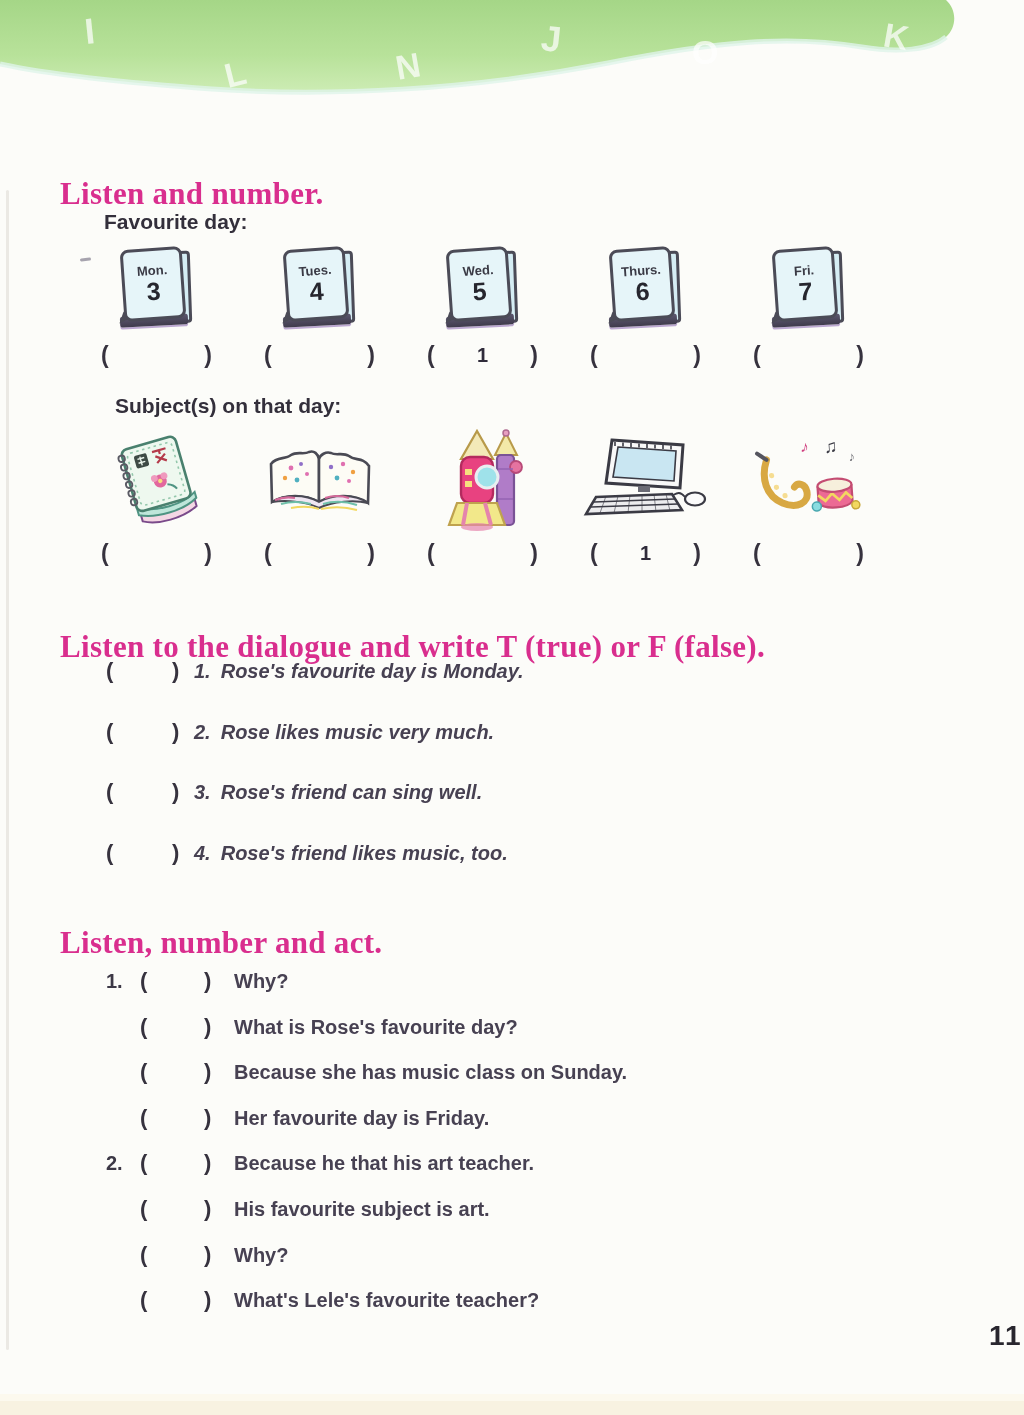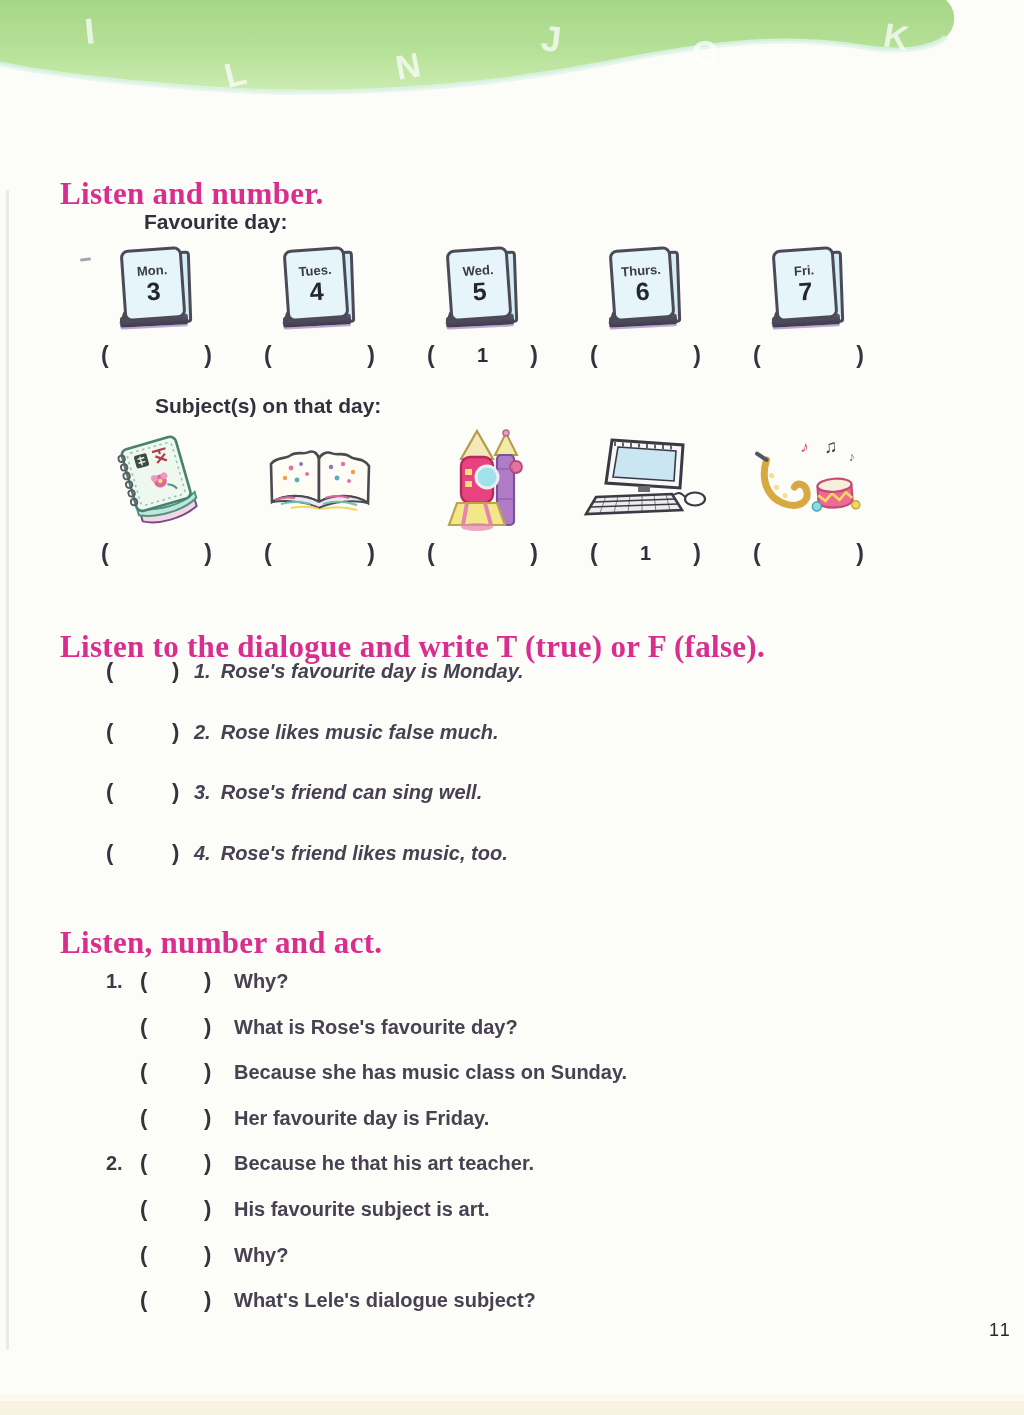--- a/index.html
+++ b/index.html
@@ -11,21 +11,21 @@
   .band{position:absolute;top:0;left:0;display:block;}
   .band text{font-family:"Liberation Sans",sans-serif;font-weight:700;fill:#ffffff;opacity:.72;}
   
   .h1{
     position:absolute;font-family:"Liberation Serif",serif;font-weight:600;
     font-size:31px;color:#d92e8e;letter-spacing:.3px;white-space:nowrap;margin-top:32px;
   }
   #h1-listen-number{left:60px;top:144px;}
   #h1-dialogue{left:60px;top:597px;}
   #h1-act{left:60px;top:893px;}
-  .sub-label{position:absolute;font-size:21px;font-weight:700;color:#332f3b;white-space:nowrap;margin-left:40px;}
+  .sub-label{position:absolute;font-size:21px;font-weight:700;color:#332f3b;white-space:nowrap;}
   #fav-label{left:104px;top:210px;}
   #subjects-label{left:115px;top:394px;}
 
   
   .icon-row{position:absolute;left:75px;width:815px;display:flex;}
   #cal-row{top:246px;}
   #subj-row{top:424px;}
   .cell{width:163px;display:flex;align-items:center;justify-content:center;}
   #subj-row .cell{height:112px;}
 
@@ -62,21 +62,21 @@
   .tf-text{white-space:nowrap;font-style:italic;}
 
   
   .act-list{position:absolute;left:106px;top:968px;}
   .act-row{display:grid;grid-template-columns:34px 22px 42px 22px auto;height:45.6px;
     font-size:20px;font-weight:600;color:#474152;line-height:26px;}
   .act-row .paren{font-size:22px;color:#36323e;}
   .act-num{color:#3c3846;}
   .act-text{margin-left:8px;white-space:nowrap;}
 
-  .page-number{position:absolute;left:989px;top:1320px;font-size:18px;font-weight:400;
+  .page-number{position:absolute;left:989px;top:1320px;font-size:28px;font-weight:700;
     color:#28262e;letter-spacing:2px;}
   .bottom-band{position:absolute;left:0;bottom:0;width:100%;height:14px;background:#f8f2e1;}
   .bottom-band2{position:absolute;left:0;bottom:14px;width:100%;height:7px;background:#fcf9ee;}
   .left-shadow{position:absolute;left:6px;top:190px;height:1160px;width:3px;
     background:#ebe9e4;border-radius:2px;}
   .stray-dash{position:absolute;left:80px;top:258px;width:11px;height:3px;background:#8a8694;
     opacity:.75;transform:rotate(-6deg);border-radius:2px;}
 </style>
 </head>
 <body>
@@ -330,21 +330,21 @@
     <div class="tf-row">
       <span class="paren">(</span>
       <span class="ans"></span>
       <span class="paren">)</span>
       <span class="tf-text"><span class="tf-num">1.</span><span>Rose's favourite day is Monday.</span></span>
     </div>
     <div class="tf-row">
       <span class="paren">(</span>
       <span class="ans"></span>
       <span class="paren">)</span>
-      <span class="tf-text"><span class="tf-num">2.</span><span>Rose likes music false much.</span></span>
+      <span class="tf-text"><span class="tf-num">2.</span><span>Rose likes music very much.</span></span>
     </div>
     <div class="tf-row">
       <span class="paren">(</span>
       <span class="ans"></span>
       <span class="paren">)</span>
       <span class="tf-text"><span class="tf-num">3.</span><span>Rose's friend can sing well.</span></span>
     </div>
     <div class="tf-row">
       <span class="paren">(</span>
       <span class="ans"></span>
@@ -403,20 +403,20 @@
       <span class="paren">(</span>
       <span class="ans"></span>
       <span class="paren">)</span>
       <span class="act-text">Why?</span>
     </div>
     <div class="act-row">
       <span class="act-num"></span>
       <span class="paren">(</span>
       <span class="ans"></span>
       <span class="paren">)</span>
-      <span class="act-text">What's Lele's dialogue subject?</span>
+      <span class="act-text">What's Lele's favourite teacher?</span>
     </div>
   </div>
 
   <div class="page-number">11</div>
   <div class="bottom-band2"></div>
   <div class="bottom-band"></div>
 </div>
 
 </body></html>

